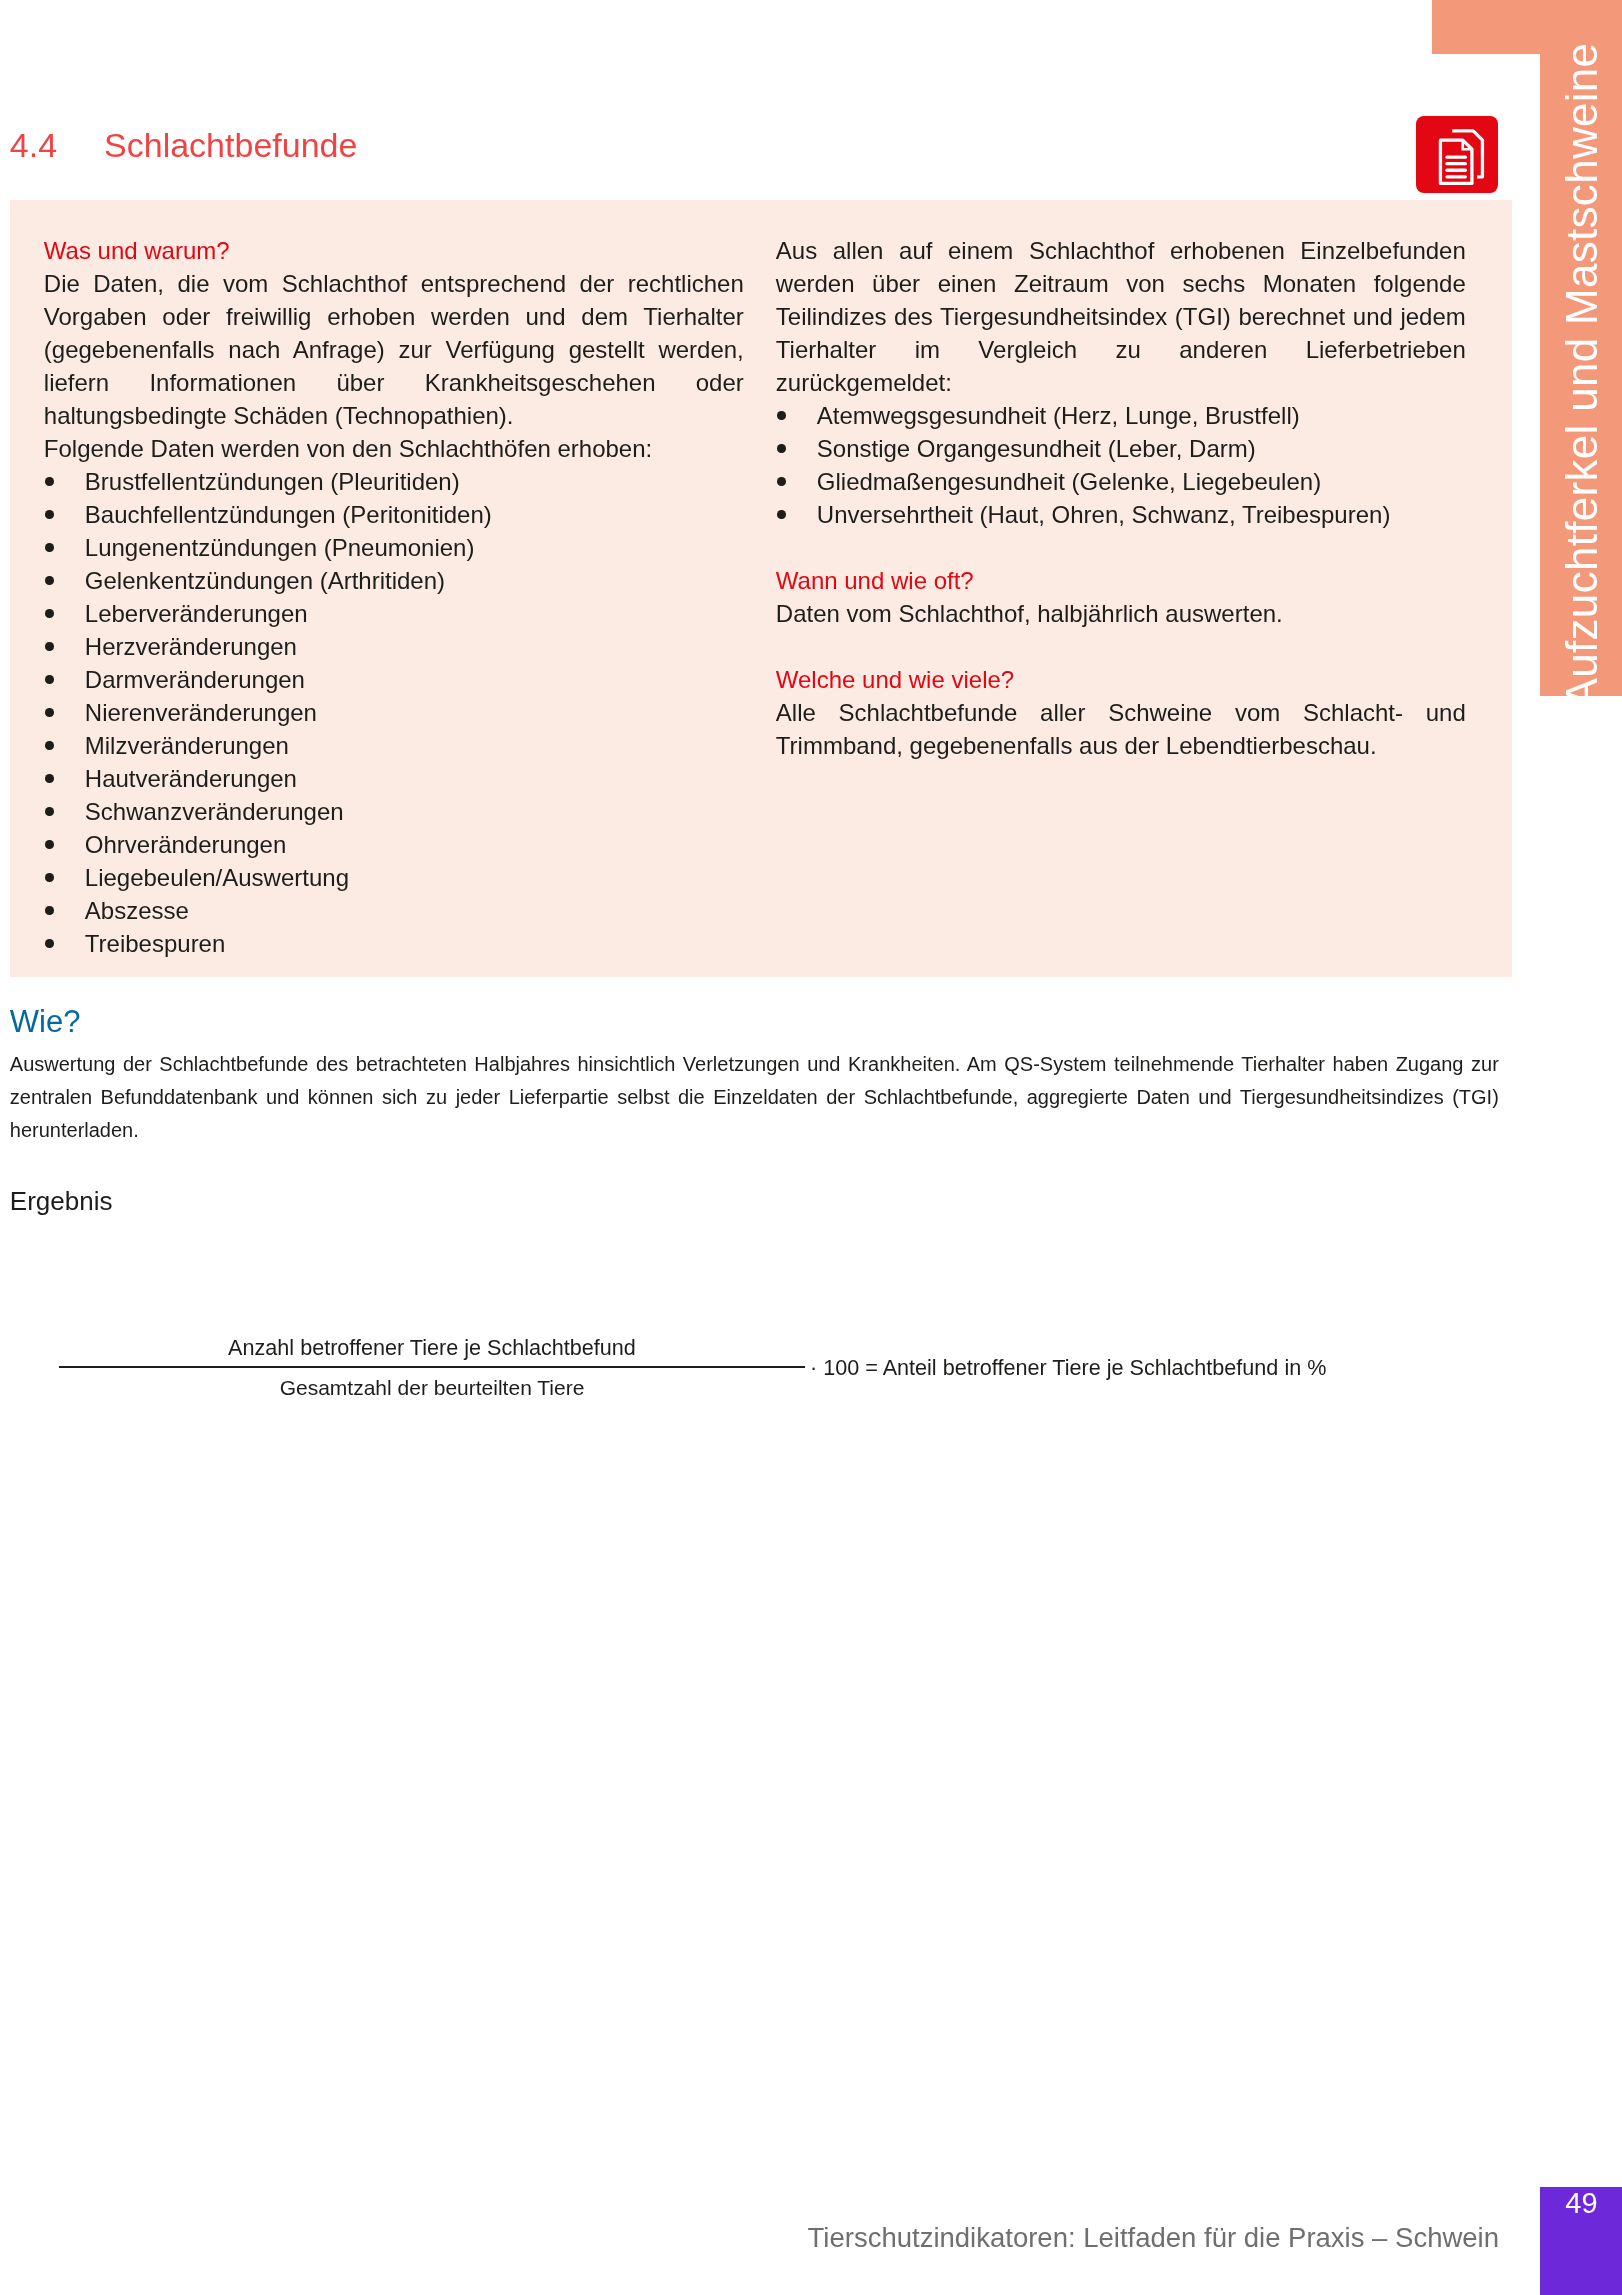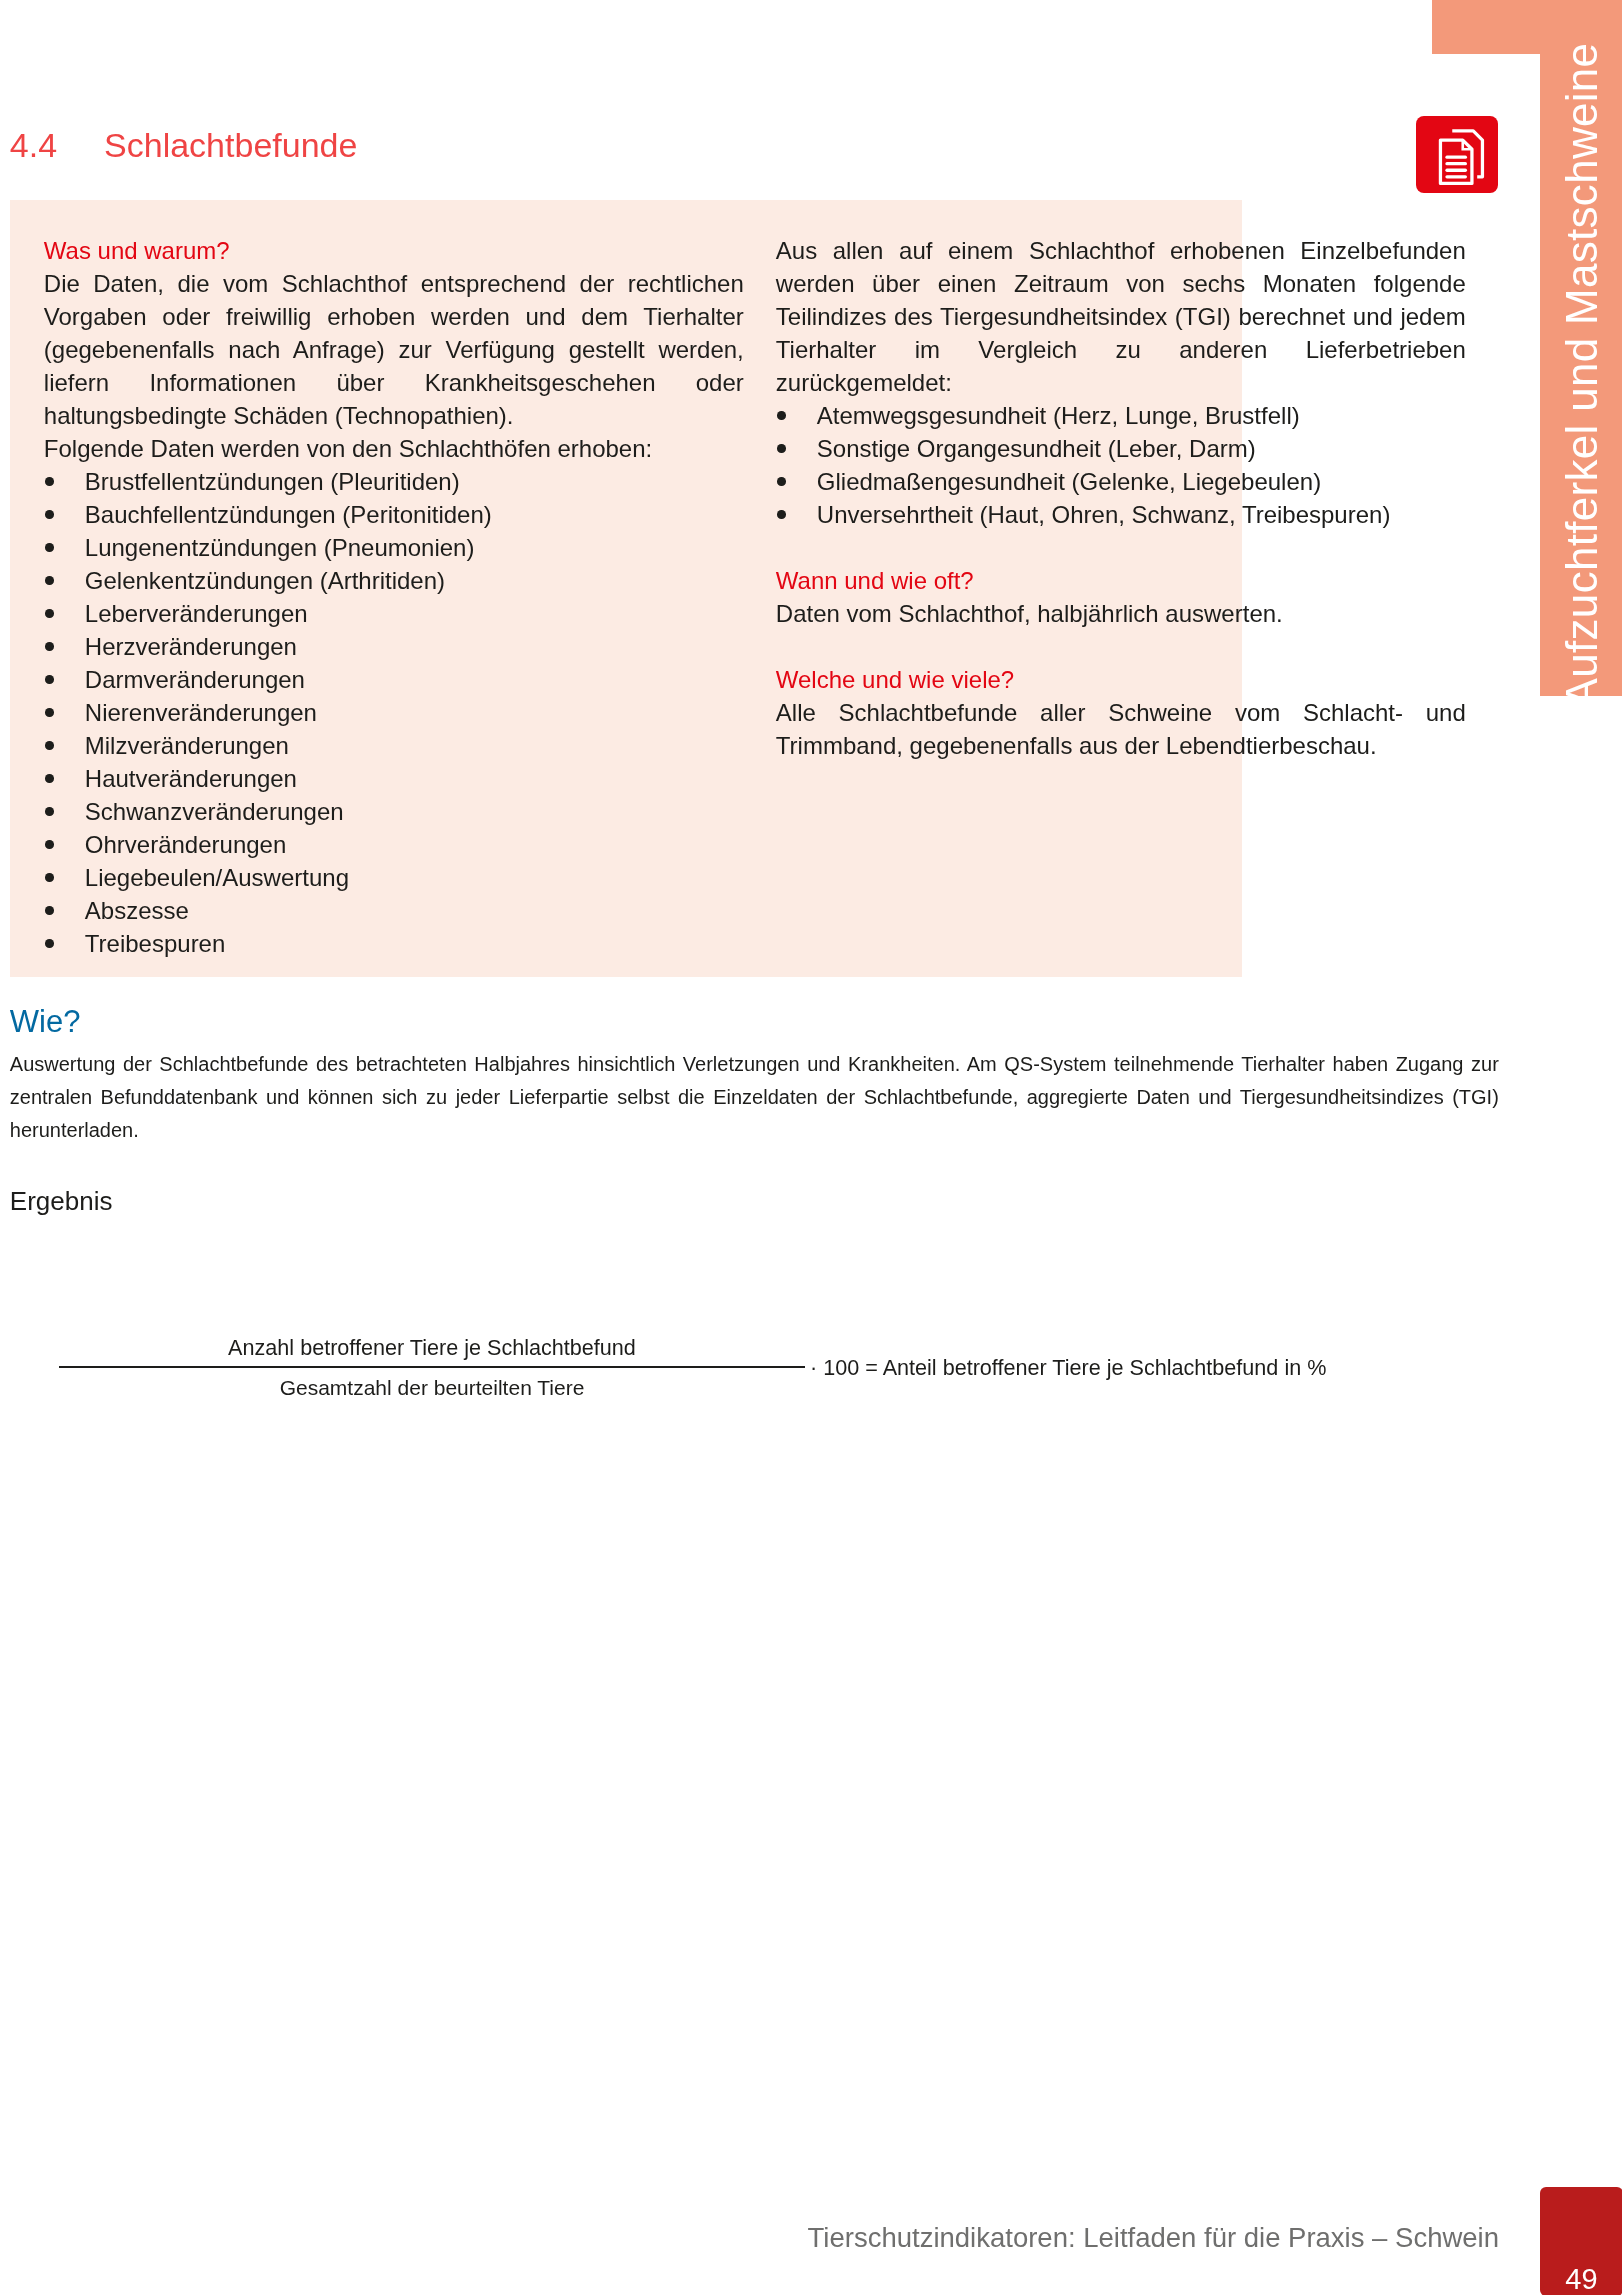--- a/index.html
+++ b/index.html
@@ -17,21 +17,21 @@
   }
   .section-title {
     position: absolute; left: 9.8px; top: 126px; font-size: 34px; font-weight: 500;
     display: flex; gap: 47px; color: #ef4444;
   }
   .doc-icon {
     position: absolute; left: 1416px; top: 116px; width: 82px; height: 77px;
     background: #E30613; border-radius: 7.9px; display: flex; align-items: center; justify-content: center;
   }
   .info-box {
-    position: absolute; left: 9.8px; top: 200px; width: 1232px; height: 777px;
+    position: absolute; left: 9.8px; top: 200px; width: 1502px; height: 777px;
     background: #FCEBE3;
   }
   .col { position: absolute; top: 34px; font-size: 24px; line-height: 33px; }
   .col-left { left: 34px; width: 700px; }
   .col-right { left: 766px; width: 690px; }
   .red-heading { color: #E30613; font-size: 24px; }
   .para { text-align: justify; text-align-last: left; }
   ul.bullets { list-style: none; margin: 0; padding: 0; }
   ul.bullets li { position: relative; padding-left: 41px; }
   ul.bullets li::before {
@@ -46,22 +46,22 @@
   }
   .ergebnis { position: absolute; left: 9.8px; top: 1186px; font-size: 26px; font-weight: 500; }
   .formula { position: absolute; left: 59px; top: 1333px; width: 1341px; height: 72px; }
   .frac { position: absolute; left: 0; top: 0; width: 746px; }
   .numerator { text-align: center; font-size: 21.6px; line-height: 29px; }
   .frac-line { height: 2px; background: #1d1d1b; margin: 3.9px 0 5.2px 0; }
   .denominator { text-align: center; font-size: 21px; line-height: 29px; }
   .frac-rest { position: absolute; left: 751px; top: 19.6px; font-size: 21.6px; line-height: 29px; white-space: nowrap; }
   .footer-text { position: absolute; right: 124px; top: 2222px; font-size: 27.5px; color: #6f6f6e; white-space: nowrap; }
   .page-num-box {
-    position: absolute; left: 1540px; top: 2187px; width: 83px; height: 109px; background: #b91c1c;
-    color: #ffffff; font-size: 29px; display: flex; align-items: flex-end; justify-content: center; border-radius: 6px;
+    position: absolute; left: 1540px; top: 2187px; width: 83px; height: 109px; background: #6d28d9;
+    color: #ffffff; font-size: 29px; display: flex; align-items: flex-start; justify-content: center;
   }
 </style>
 </head>
 <body>
 
 <div class="salmon-top"></div>
 <div class="side-tab">
   <span class="side-tab-text">Aufzuchtferkel und Mastschweine</span>
 </div>
 

